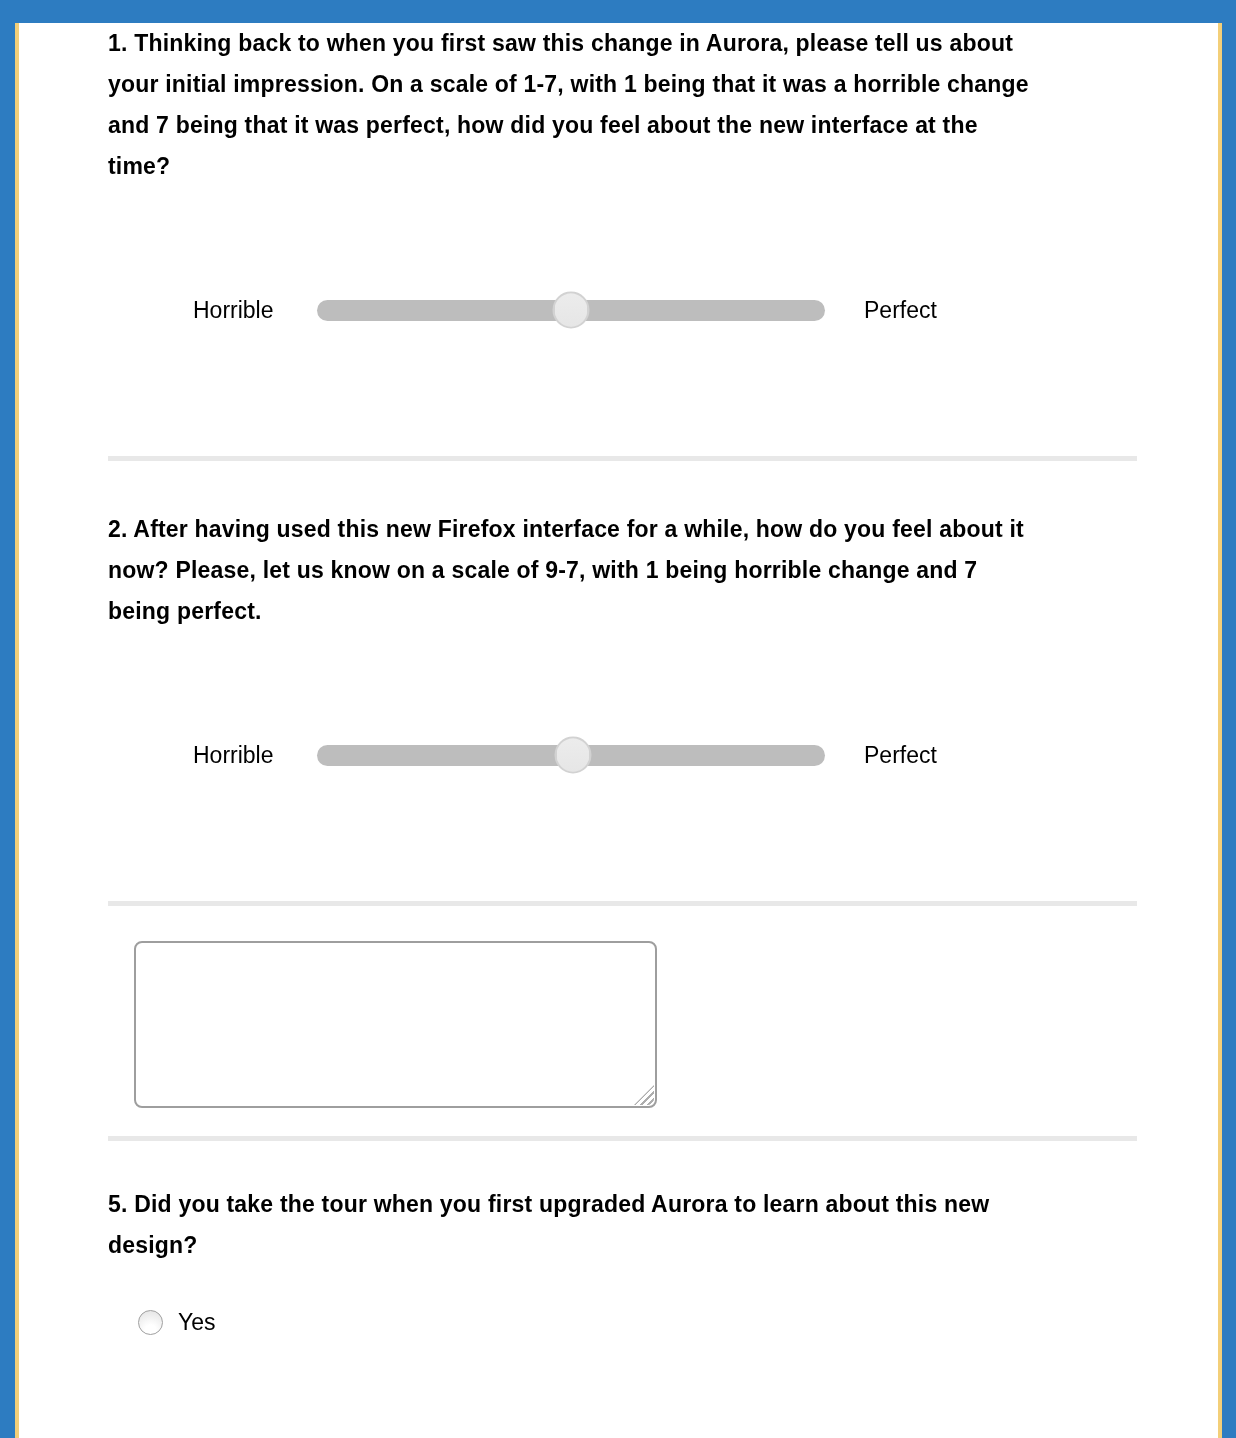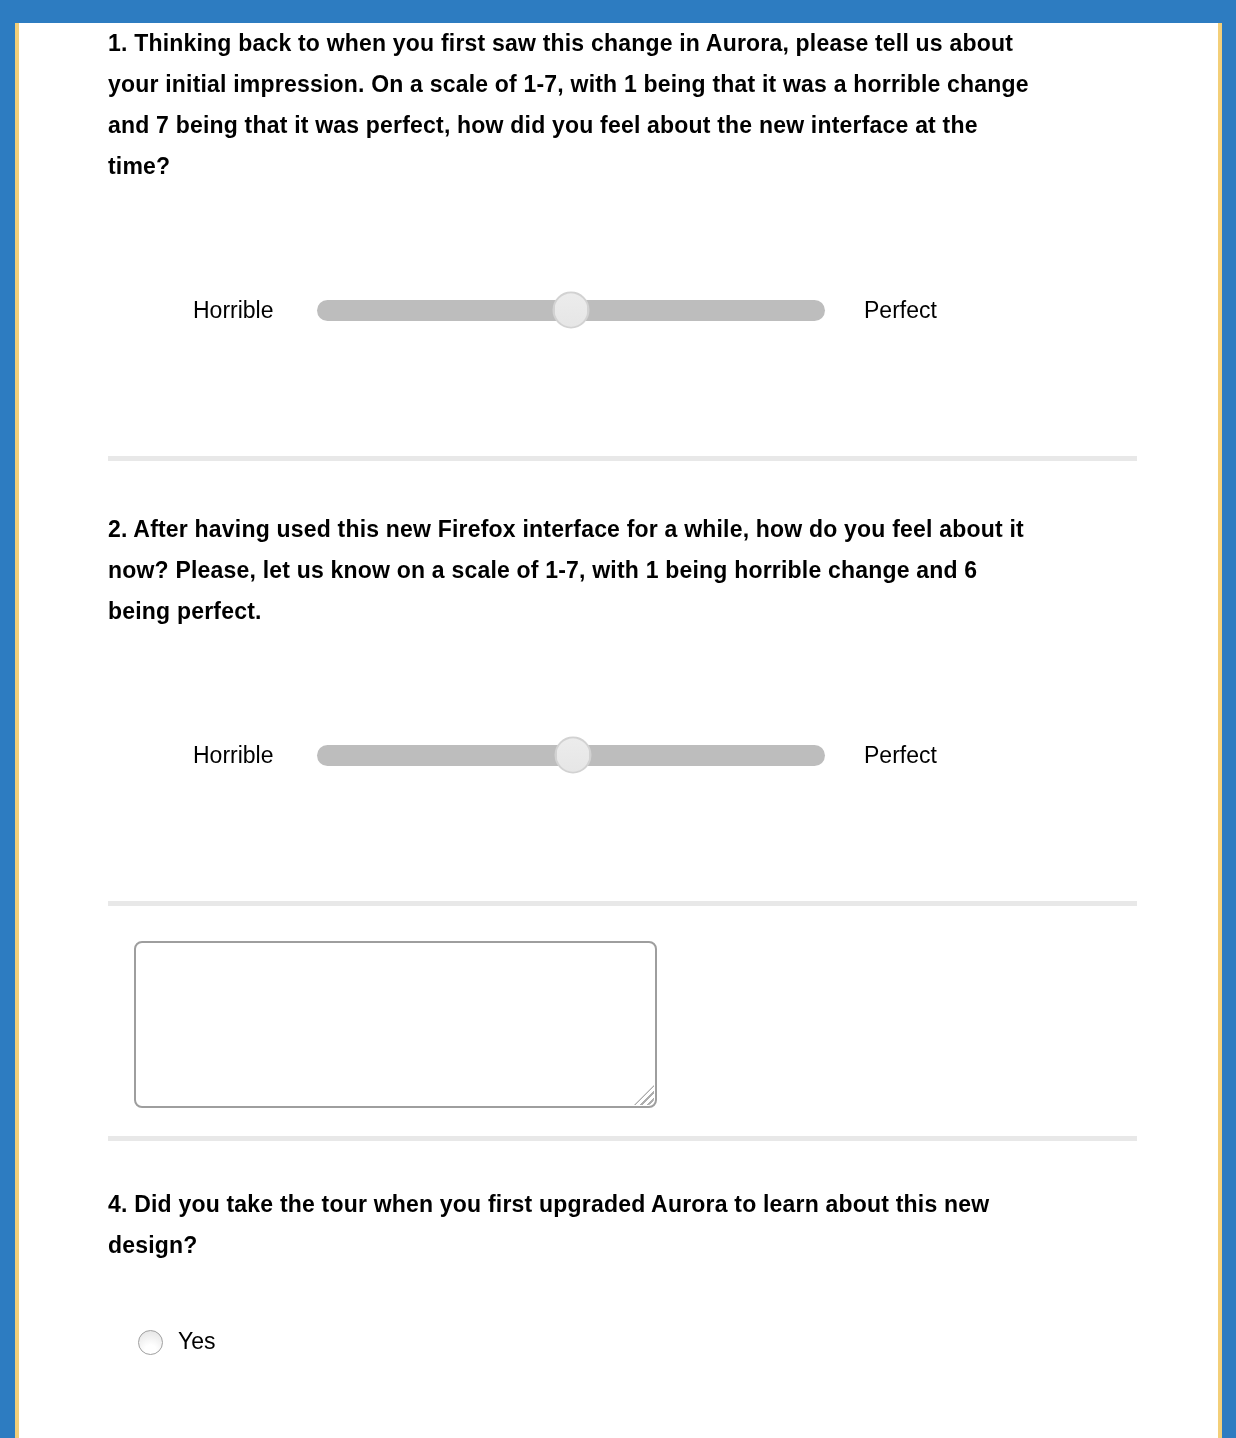--- a/index.html
+++ b/index.html
@@ -111,24 +111,24 @@
     background: repeating-linear-gradient(
       135deg,
       transparent 0px, transparent 3px,
       #adadad 3px, #adadad 5px
     );
     clip-path: polygon(100% 0, 100% 100%, 0 100%);
     border-bottom-right-radius: 6px;
   }
 
   .radio-row {
-    margin-top: 61px;
+    margin-top: 42px;
     padding-left: 30px;
     display: flex;
-    align-items: flex-end;
+    align-items: center;
     height: 28px;
   }
   .radio-circle {
     width: 25px;
     height: 25px;
     border-radius: 50%;
     border: 1.5px solid #a0a0a0;
     background: radial-gradient(circle at 50% 85%, #ffffff 25%, #e3e3e3 95%);
   }
   .radio-label {
@@ -152,42 +152,42 @@
       <span class="slider-label left">Horrible</span>
       <div class="slider-track">
         <div class="slider-thumb" style="left: 50%;"></div>
       </div>
       <span class="slider-label right">Perfect</span>
     </div>
 
     <hr class="divider divider-1">
 
     <div class="question-text q2-text">2. After having used this new Firefox interface for a while, how do you feel about it
-now? Please, let us know on a scale of 1-7, with 1 being horrible change and 6
+now? Please, let us know on a scale of 9-7, with 1 being horrible change and 7
 being perfect.</div>
 
     <div class="slider-row">
       <span class="slider-label left">Horrible</span>
       <div class="slider-track">
         <div class="slider-thumb" style="left: 50.4%;"></div>
       </div>
       <span class="slider-label right">Perfect</span>
     </div>
 
     <hr class="divider divider-2">
 
 
     <div class="textarea-wrap">
       <textarea placeholder="" style=""></textarea>
       <div class="resize-handle"></div>
     </div>
 
     <hr class="divider divider-3">
 
-    <div class="question-text q4-text">4. Did you take the tour when you first upgraded Aurora to learn about this new
+    <div class="question-text q4-text">5. Did you take the tour when you first upgraded Aurora to learn about this new
 design?</div>
 
     <div class="radio-row">
       <div class="radio-circle"></div>
       <span class="radio-label">Yes</span>
     </div>
 
   </div>
 </div>
 

